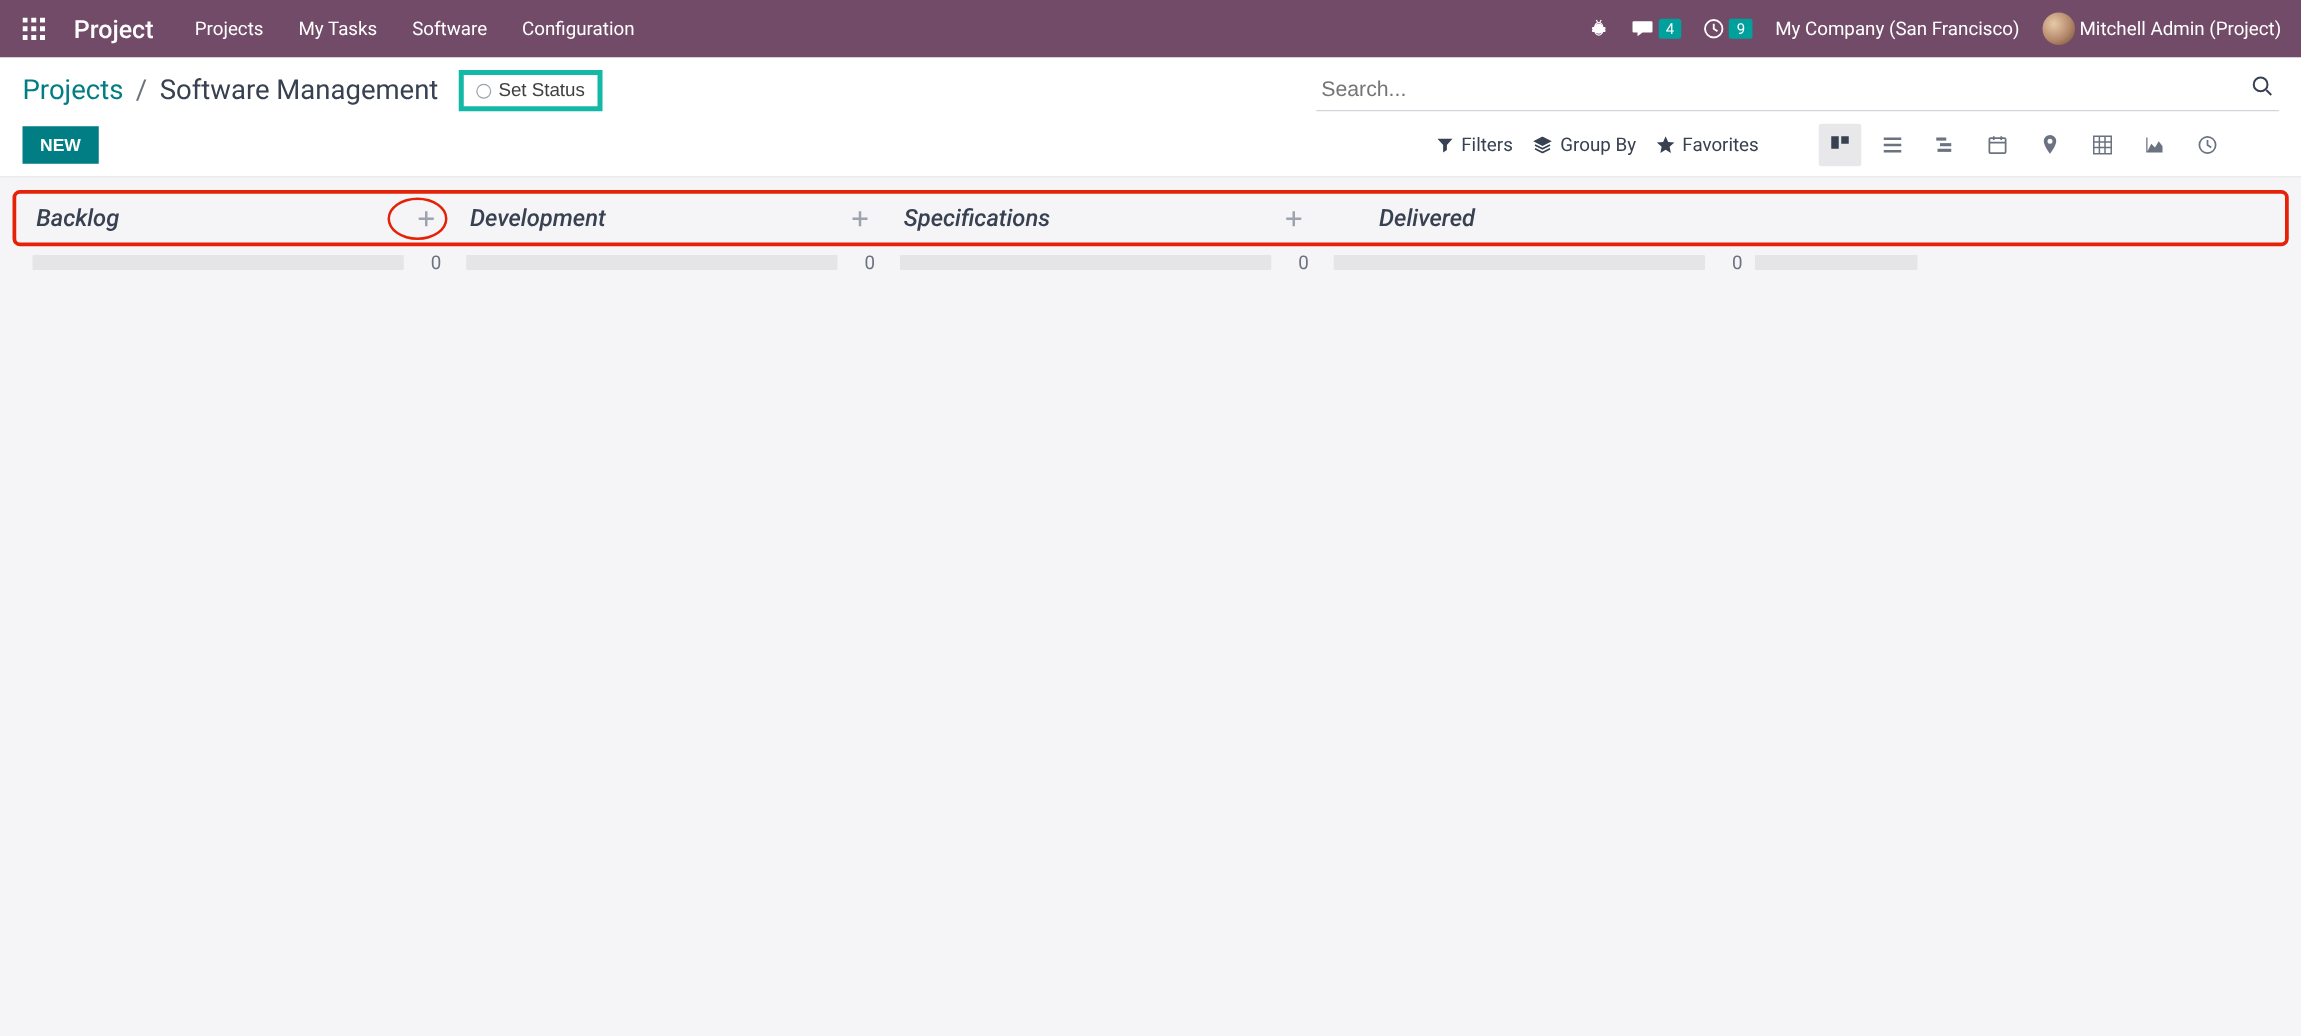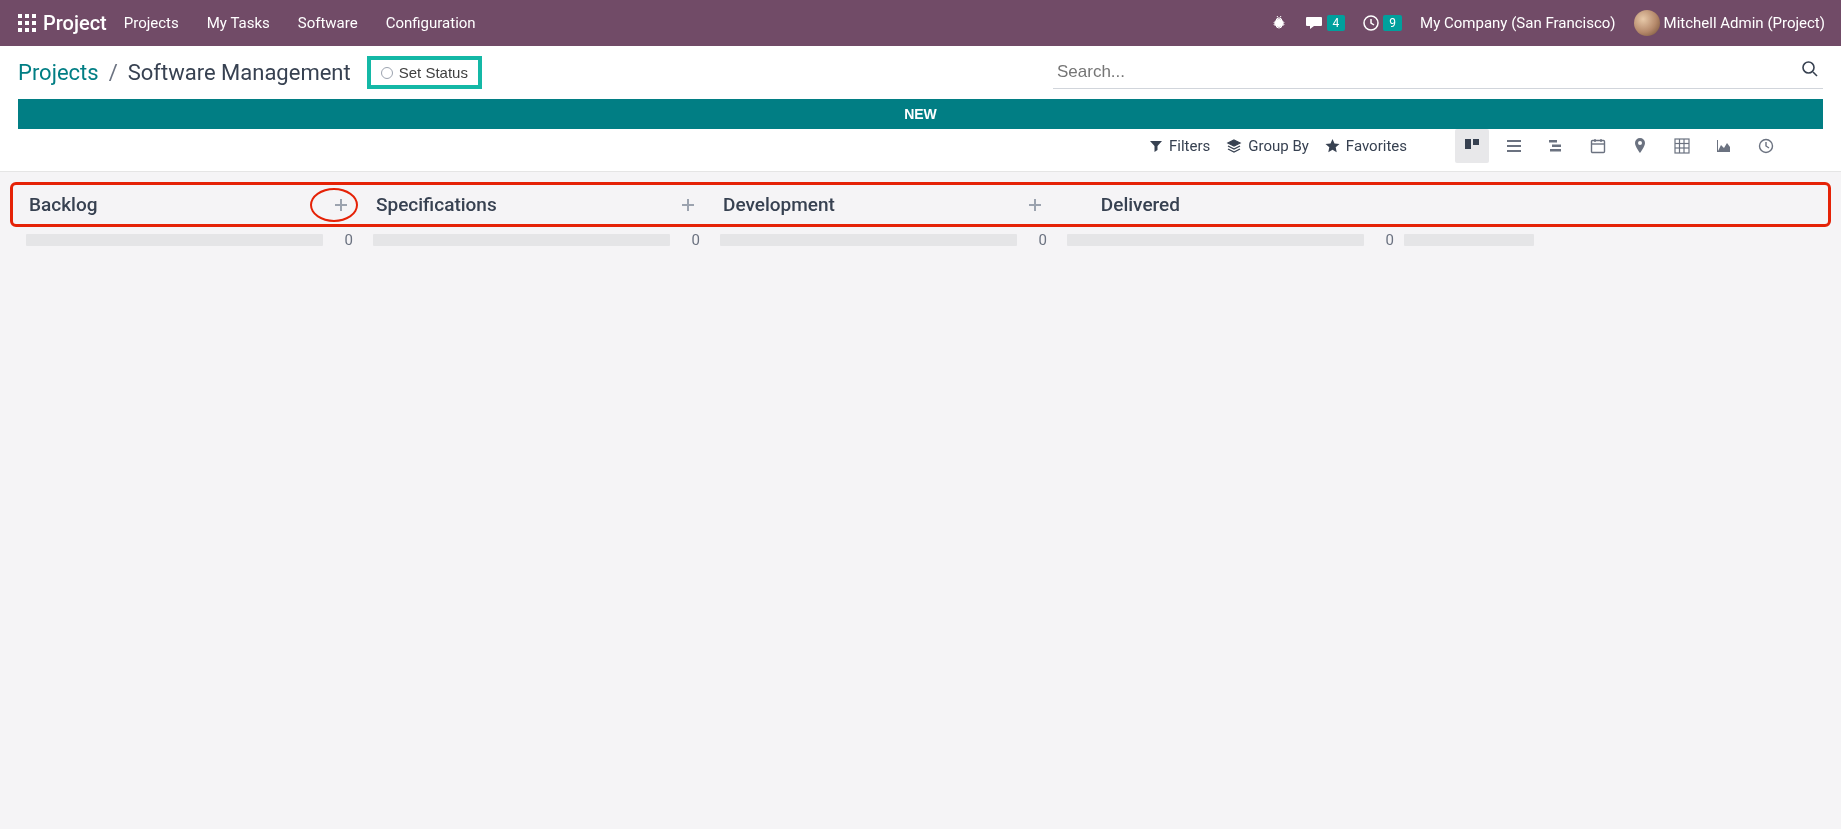--- a/index.html
+++ b/index.html
@@ -12,21 +12,21 @@
   }
 
   
   .topnav {
     background: #714B67;
     color: #fff;
     display: flex;
     align-items: center;
     height: 46px;
     padding: 0 16px;
-    gap: 5px;
+    gap: 21px;
   }
   .apps-icon {
     display:inline-flex;align-items:center;justify-content:center;
     width:22px;height:22px;cursor:pointer;
   }
   .brand { font-size: 20px; font-weight:500; }
   .topnav .menu { display:flex; gap:28px; margin-left:12px;}
   .topnav .menu a { color:#fff; text-decoration:none; font-size:15px; cursor:pointer;}
   .topnav .spacer { flex:1;}
   .topnav .right { display:flex; align-items:center; gap:18px;}
@@ -63,21 +63,21 @@
     width:12px;height:12px;border:1.5px solid #9ca3af;border-radius:50%;display:inline-block;
   }
   .search-wrap { margin-left:auto; flex:1; max-width:770px; position:relative;}
   .search-input {
     width:100%; border:none; border-bottom:1px solid #d1d5db;
     padding:6px 30px 6px 4px; font-size:17px; outline:none; background:transparent;
   }
   .search-icon-right { position:absolute; right:4px; top:4px; color:#4b5563; cursor:pointer;}
 
   .controlbar .row2 {
-    display:flex; margin-top:10px;flex-direction:column;
+    display:flex; align-items:center; margin-top:10px;
   }
   .new-btn {
     background:#017e84; color:#fff; border:none; padding:7px 14px;
     font-size:14px; font-weight:600; cursor:pointer;
   }
   .search-tools { display:flex; gap:16px; align-items:center; margin-left:auto; color:#374151; padding-right: 40px;}
   .search-tools .tool { display:flex; align-items:center; gap:6px; cursor:pointer; font-size:15px;}
   .view-switcher { display:flex; gap:8px; align-items:center; margin-left:32px;}
   .vs-btn {
     width:34px;height:34px;display:flex;align-items:center;justify-content:center;
@@ -91,20 +91,21 @@
   }
   .stage-row {
     display:flex;
     border:3px solid #e52207;
     border-radius:6px;
     margin:10px 2px 0 2px;
     background:#f5f4f6;
     padding: 2px 6px;
     align-items:center;
     position: relative;
+    font-style: italic;
   }
   .stage {
     flex:0 0 347px;
     display:flex; align-items:center; justify-content:space-between;
     padding:6px 10px;
   }
   .stage.last { flex:0 0 140px; justify-content:flex-end; padding-right: 20px;}
   .stage-title { font-size:19px; color:#374151; font-weight:500;}
   .stage-plus { color:#9ca3af; font-size:20px; cursor:pointer; padding:0 8px;}
   .circle-mark {
@@ -293,37 +294,37 @@
     <div class="stage">
       <span class="stage-title">Backlog</span>
       <span class="stage-plus">
         <svg width="14" height="14" viewBox="0 0 14 14" fill="#9ca3af">
             <rect x="6" y="1" width="2" height="12"></rect>
             <rect x="1" y="6" width="12" height="2"></rect>
           </svg>
       </span>
     </div>
     <div class="stage">
+      <span class="stage-title">Development</span>
+      <span class="stage-plus">
+        <svg width="14" height="14" viewBox="0 0 14 14" fill="#9ca3af">
+            <rect x="6" y="1" width="2" height="12"></rect>
+            <rect x="1" y="6" width="12" height="2"></rect>
+          </svg>
+      </span>
+    </div>
+    <div class="stage">
       <span class="stage-title">Specifications</span>
       <span class="stage-plus">
         <svg width="14" height="14" viewBox="0 0 14 14" fill="#9ca3af">
             <rect x="6" y="1" width="2" height="12"></rect>
             <rect x="1" y="6" width="12" height="2"></rect>
           </svg>
       </span>
     </div>
-    <div class="stage">
-      <span class="stage-title">Development</span>
-      <span class="stage-plus">
-        <svg width="14" height="14" viewBox="0 0 14 14" fill="#9ca3af">
-            <rect x="6" y="1" width="2" height="12"></rect>
-            <rect x="1" y="6" width="12" height="2"></rect>
-          </svg>
-      </span>
-    </div>
     <div class="stage last">
       <span class="stage-title">Delivered</span>
     </div>
   </div>
 
   <div class="counts-row">
     <div class="count-col">
       <div class="bar"></div>
       <span class="count-num">0</span>
     </div>

